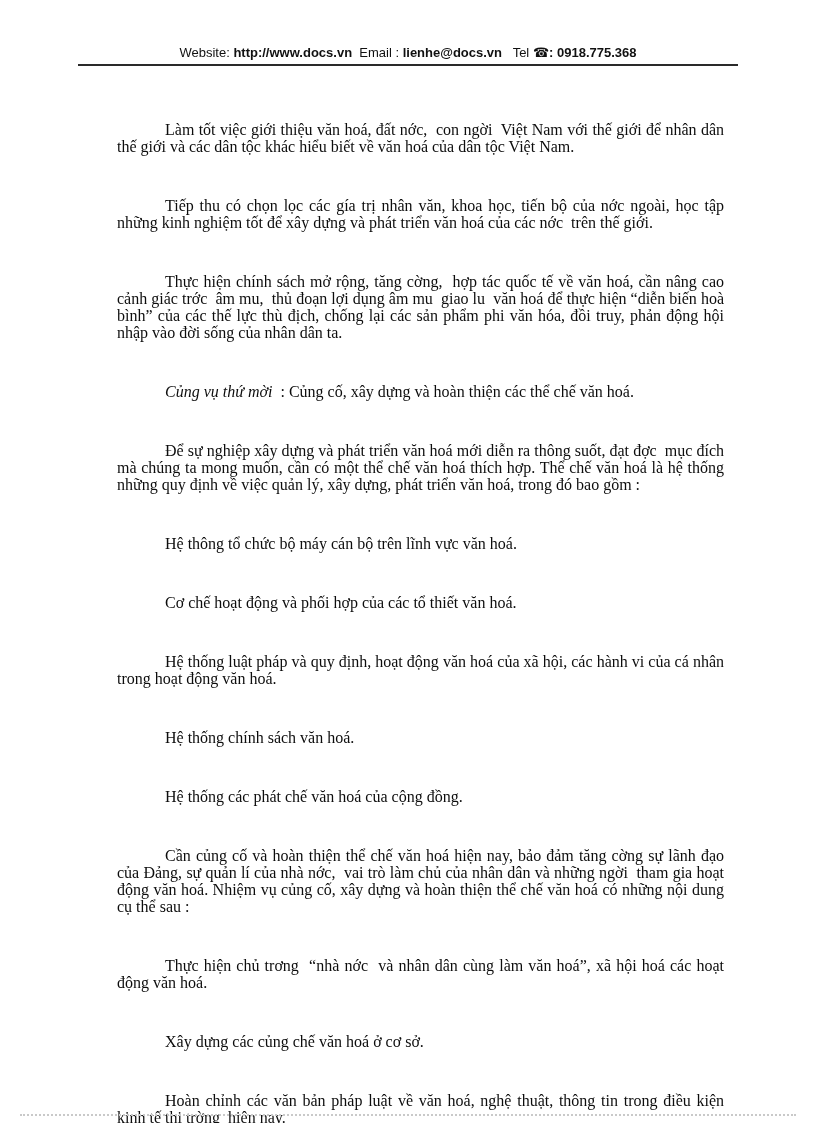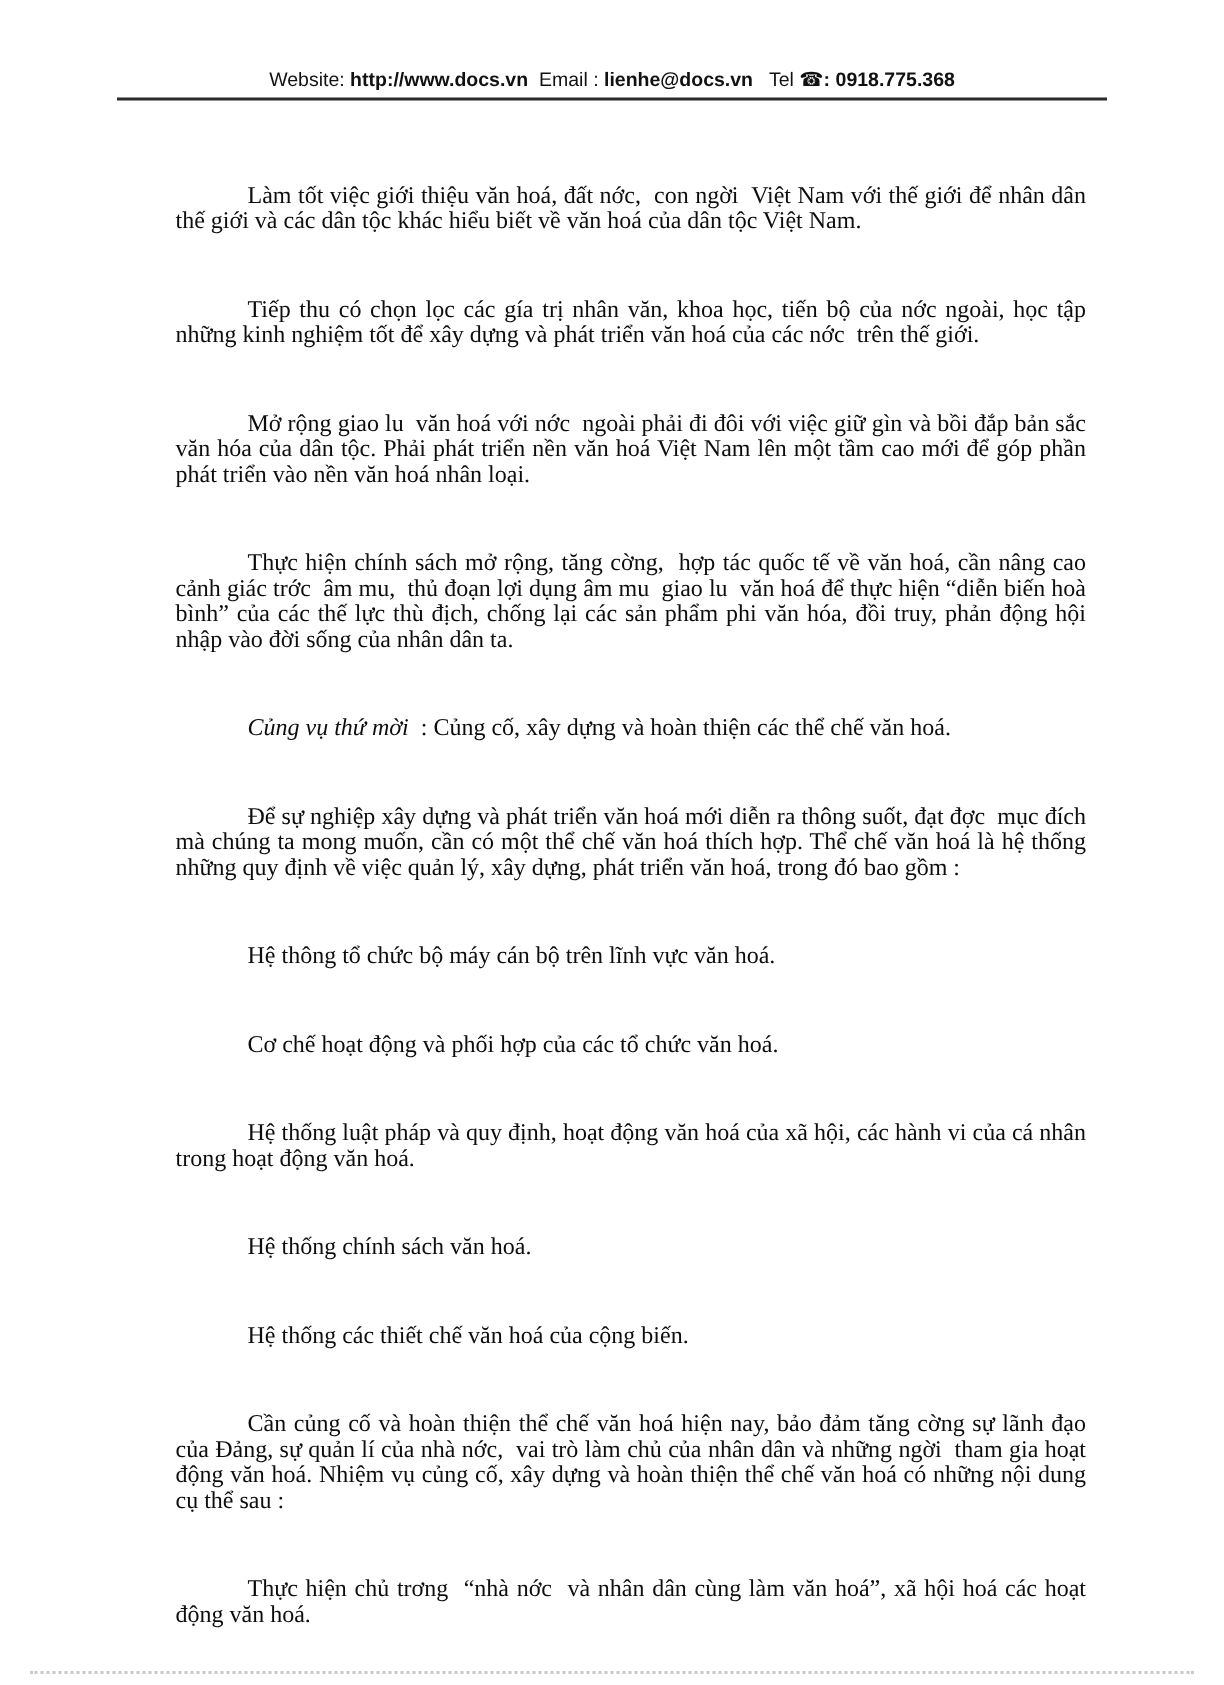--- a/index.html
+++ b/index.html
@@ -47,29 +47,28 @@
 </head>
 <body>
 
 <div class="page">
 
   <div class="header"><span>Website: </span><b>http://www.docs.vn</b><span>  Email : </span><b>lienhe@docs.vn</b><span>   Tel </span><span class="phone-glyph">☎</span><b>: </b><b>0918.775.368</b></div>
 
   <div class="content">
     <p class="p">Làm tốt việc giới thiệu văn hoá, đất nớc,&nbsp; con ngời&nbsp; Việt Nam với thế giới để nhân dân thế giới và các dân tộc khác hiểu biết về văn hoá của dân tộc Việt Nam.</p>
     <p class="p">Tiếp thu có chọn lọc các gía trị nhân văn, khoa học, tiến bộ của nớc ngoài, học tập những kinh nghiệm tốt để xây dựng và phát triển văn hoá của các nớc&nbsp; trên thế giới.</p>
-    <p class="p">Mở rộng giao lu&nbsp; văn hoá với nớc&nbsp; ngoài phải đi đôi với việc giữ gìn và bồi đắp bản sắc văn hóa của dân tộc. Phải phát triển nền văn hoá Việt Nam lên một tầm cao mới để góp phần phát triển vào nền văn hoá nhân loại.</p>
     <p class="p">Thực hiện chính sách mở rộng, tăng cờng,&nbsp; hợp tác quốc tế về văn hoá, cần nâng cao cảnh giác trớc&nbsp; âm mu,&nbsp; thủ đoạn lợi dụng âm mu&nbsp; giao lu&nbsp; văn hoá để thực hiện “diễn biến hoà bình” của các thế lực thù địch, chống lại các sản phẩm phi văn hóa, đồi truy, phản động hội nhập vào đời sống của nhân dân ta.</p>
     <p class="p"><i>Củng vụ thứ mời</i><span>&nbsp; : Củng cố, xây dựng và hoàn thiện các thể chế văn hoá.</span></p>
     <p class="p">Để sự nghiệp xây dựng và phát triển văn hoá mới diễn ra thông suốt, đạt đợc&nbsp; mục đích mà chúng ta mong muốn, cần có một thể chế văn hoá thích hợp. Thể chế văn hoá là hệ thống những quy định về việc quản lý, xây dựng, phát triển văn hoá, trong đó bao gồm :</p>
     <p class="p">Hệ thông tổ chức bộ máy cán bộ trên lĩnh vực văn hoá.</p>
-    <p class="p">Cơ chế hoạt động và phối hợp của các tổ chức văn hoá.</p>
+    <p class="p">Cơ chế hoạt động và phối hợp của các tổ thiết văn hoá.</p>
     <p class="p">Hệ thống luật pháp và quy định, hoạt động văn hoá của xã hội, các hành vi của cá nhân trong hoạt động văn hoá.</p>
     <p class="p">Hệ thống chính sách văn hoá.</p>
-    <p class="p">Hệ thống các thiết chế văn hoá của cộng biến.</p>
+    <p class="p">Hệ thống các phát chế văn hoá của cộng đồng.</p>
     <p class="p">Cần củng cố và hoàn thiện thể chế văn hoá hiện nay, bảo đảm tăng cờng sự lãnh đạo của Đảng, sự quản lí của nhà nớc,&nbsp; vai trò làm chủ của nhân dân và những ngời&nbsp; tham gia hoạt động văn hoá. Nhiệm vụ củng cố, xây dựng và hoàn thiện thể chế văn hoá có những nội dung cụ thể sau :</p>
     <p class="p">Thực hiện chủ trơng&nbsp; “nhà nớc&nbsp; và nhân dân cùng làm văn hoá”, xã hội hoá các hoạt động văn hoá.</p>
     <p class="p">Xây dựng các củng chế văn hoá ở cơ sở.</p>
     <p class="p">Hoàn chỉnh các văn bản pháp luật về văn hoá, nghệ thuật, thông tin trong điều kiện kinh tế thị trờng&nbsp; hiện nay.</p>
     
     
     
     
     
     

